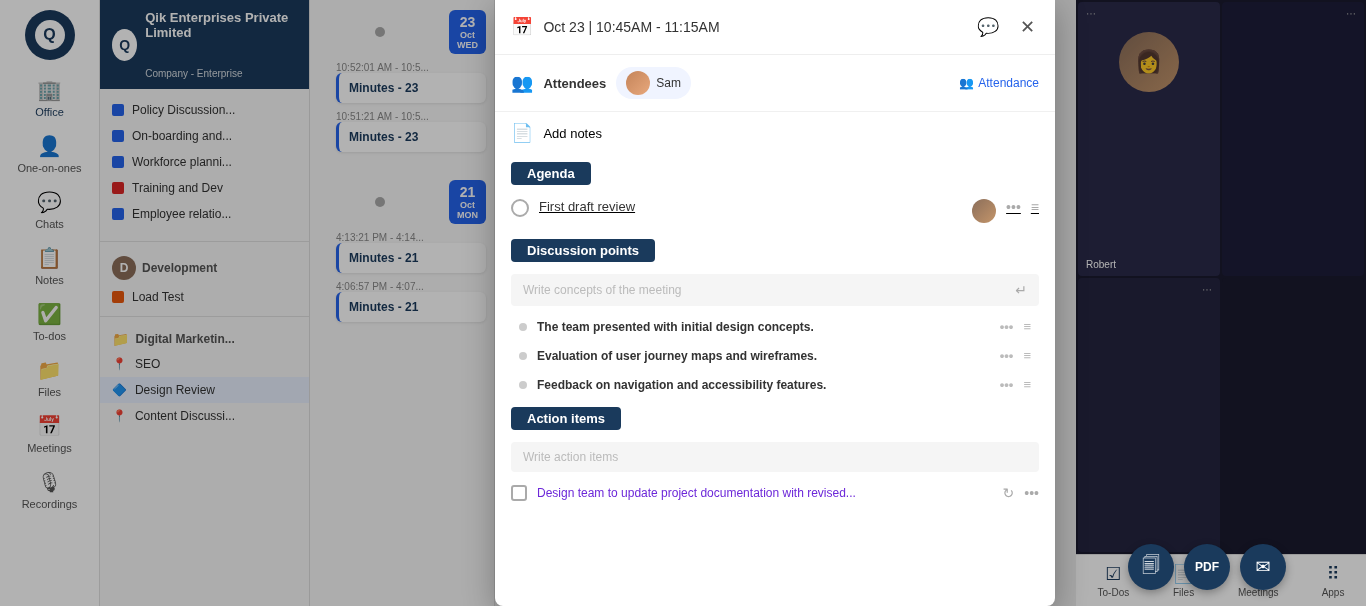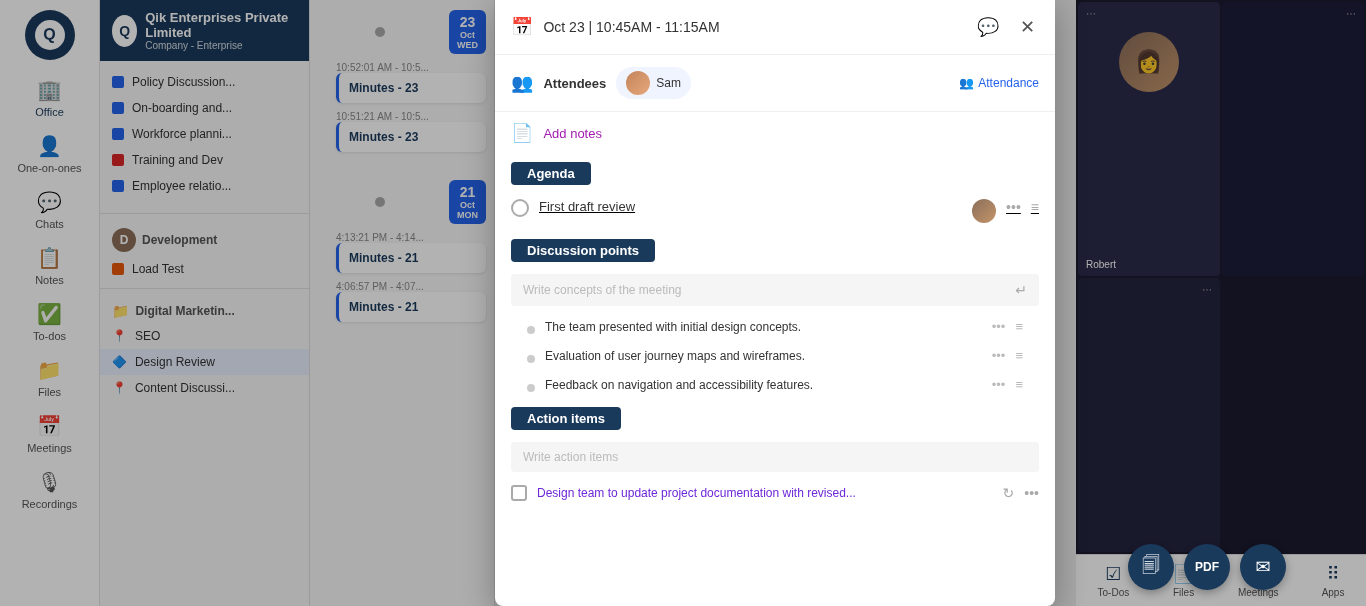--- a/index.html
+++ b/index.html
@@ -37,21 +37,21 @@
       background: #1a3a5c; color: white; padding: 10px 12px;
       display: flex; align-items: center; gap: 8px;
     }
     .company-logo {
       width: 32px; height: 32px; background: white; border-radius: 50%;
       display: flex; align-items: center; justify-content: center;
       font-weight: bold; color: #1a3a5c; font-size: 14px;
     }
     .company-info { font-size: 11px; }
     .company-name { font-weight: 600; font-size: 13px; }
-    .company-type { font-size: 10px; opacity: 0.8; }
+    .company-type { font-size: 10px; opacity: 0.8; margin-top: 28px; }
 
     .meeting-list { padding: 8px 0; }
     .meeting-item {
       display: flex; align-items: center; padding: 6px 12px; gap: 8px;
       font-size: 12px; color: #333; cursor: pointer;
     }
     .meeting-dot {
       width: 12px; height: 12px; border-radius: 2px; flex-shrink: 0;
     }
     .dot-blue { background: #2563eb; }
@@ -178,21 +178,21 @@
       display: flex; align-items: center; gap: 4px;
       color: #2563eb; font-size: 12px; cursor: pointer;
     }
 
     
     .notes-section {
       padding: 10px 16px; display: flex; align-items: center; gap: 10px;
       border-top: 1px solid #f0f0f0;
     }
     .notes-icon { font-size: 18px; color: #555; }
-    .add-notes-link { color: #a21caf; font-size: 13px; cursor: pointer; }
+    .add-notes-link { color: #000000; font-size: 13px; cursor: pointer; }
 
     
     .section-tag {
       display: inline-block; padding: 4px 16px; border-radius: 4px;
       font-size: 13px; font-weight: 600; color: white;
       margin: 8px 16px 6px;
     }
     .tag-agenda { background: #1a3a5c; }
     .tag-discussion { background: #1a3a5c; }
     .tag-action { background: #1a3a5c; }
@@ -211,21 +211,21 @@
     }
 
     
     .write-input {
       margin: 6px 16px; padding: 8px 12px; background: #f5f5f5;
       border-radius: 4px; font-size: 12px; color: #aaa;
       display: flex; align-items: center; justify-content: space-between;
     }
     .return-icon { color: #aaa; font-size: 14px; }
     .discussion-item {
-      display: flex; align-items: flex-end; padding: 7px 32px; gap: 10px;
+      display: flex; align-items: center; padding: 7px 24px; gap: 10px; font-weight: bold;
     }
     .disc-dot {
       width: 8px; height: 8px; background: #ccc; border-radius: 50%; flex-shrink: 0;
     }
     .disc-text { flex: 1; font-size: 12px; color: #333; }
 
     
     .action-item {
       display: flex; align-items: center; padding: 7px 16px; gap: 10px;
     }

